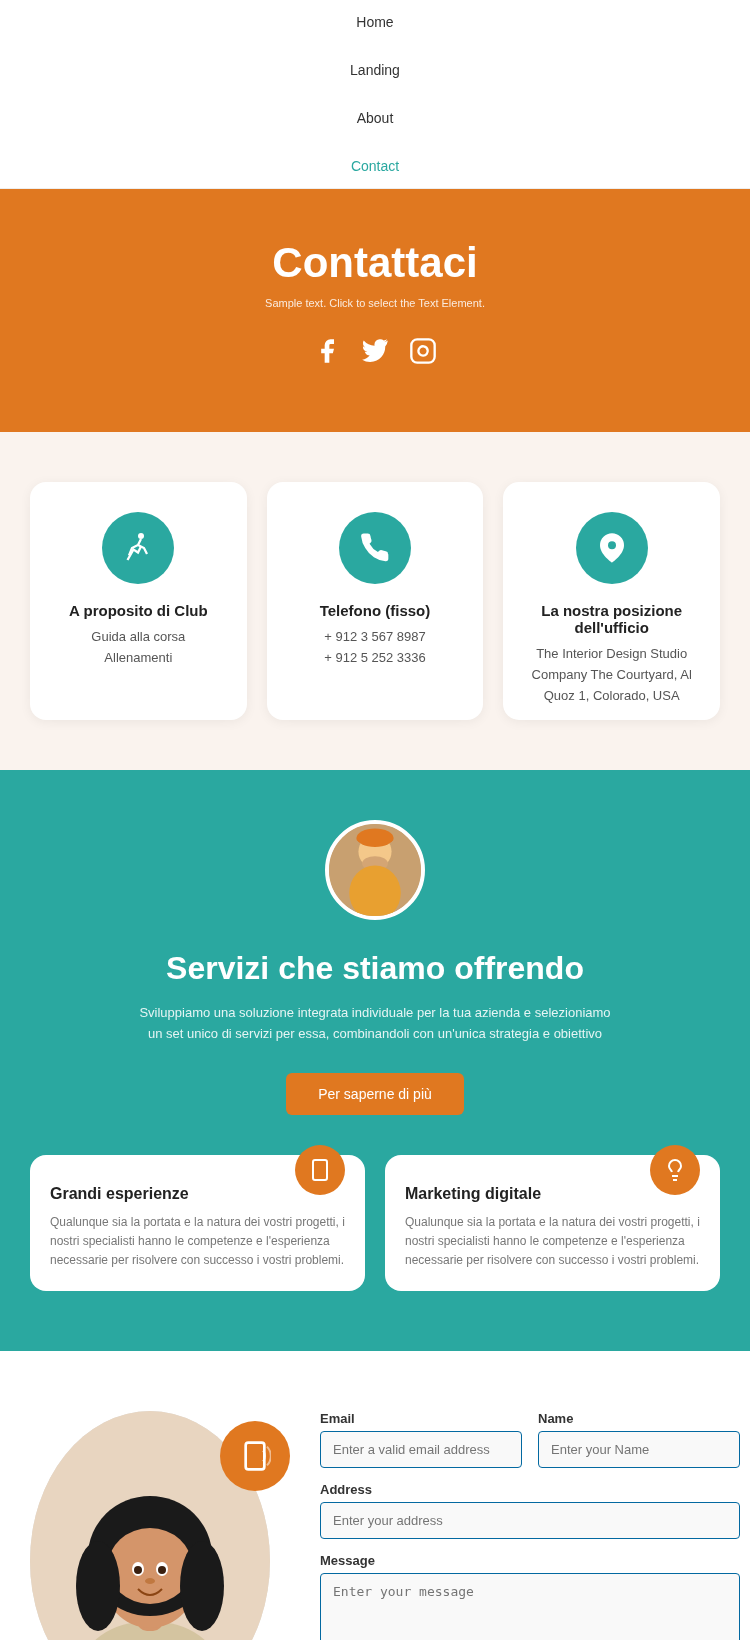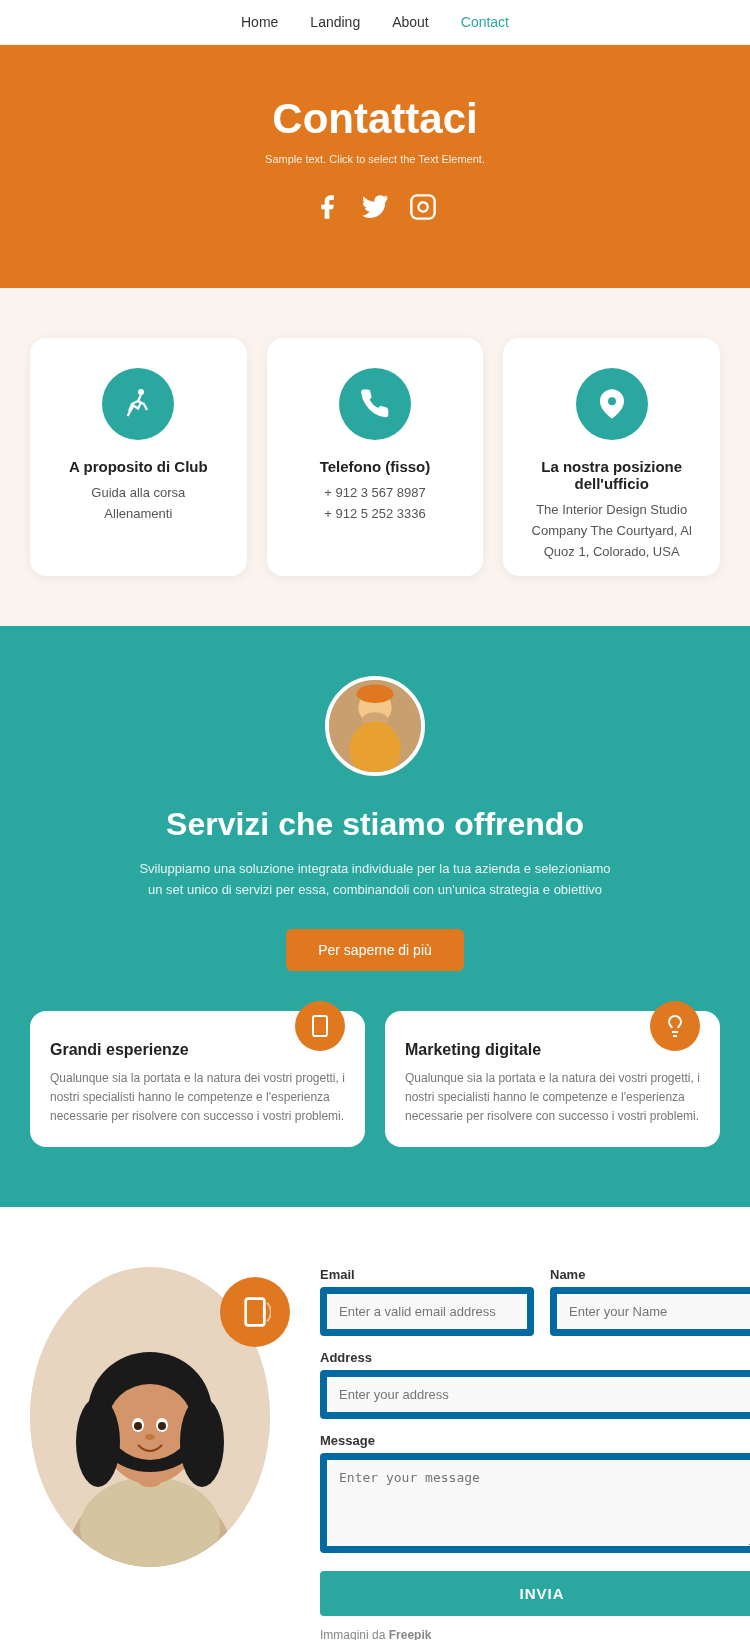--- a/index.html
+++ b/index.html
@@ -1,19 +1,19 @@
 <!DOCTYPE html>
 <html><head>
   <meta charset="utf-8">
   <style>
     * { box-sizing: border-box; margin: 0; padding: 0; }
     body { font-family: Arial, sans-serif; width: 750px; background: #fff; }
 
     
-    nav { display: flex; justify-content: center; align-items: center; gap: 32px; padding: 14px 0; background: #fff; border-bottom: 1px solid #eee; }
+    nav { display: flex; justify-content: center; align-items: center; gap: 32px; padding: 14px 0; background: #fff; border-bottom: 1px solid #eee; flex-direction: column; }
     nav a { text-decoration: none; color: #333; font-size: 14px; }
     nav a.active { color: #2aa8a0; }
 
     
     .hero { background: #e07820; padding: 50px 20px 60px; text-align: center; }
     .hero h1 { color: #fff; font-size: 42px; font-weight: 700; margin-bottom: 10px; }
     .hero p { color: rgba(255,255,255,0.85); font-size: 11px; margin-bottom: 28px; }
     .hero-icons { display: flex; justify-content: center; gap: 20px; font-size: 28px; color: #fff; }
 
     
@@ -40,21 +40,21 @@
 
     
     .contact-section { background: #fff; padding: 60px 30px 40px; display: flex; gap: 30px; align-items: flex-start; }
     .contact-image { position: relative; width: 260px; flex-shrink: 0; }
     .contact-image .round-img { width: 240px; height: 300px; border-radius: 50%; overflow: hidden; background: #ddd; }
     .contact-image .phone-badge { position: absolute; top: 10px; right: 0; width: 70px; height: 70px; border-radius: 50%; background: #e07820; display: flex; align-items: center; justify-content: center; font-size: 26px; color: #fff; }
     .contact-form { flex: 1; }
     .form-row { display: flex; gap: 16px; margin-bottom: 14px; }
     .form-group { display: flex; flex-direction: column; flex: 1; }
     .form-group label { font-size: 13px; color: #333; margin-bottom: 5px; font-weight: 600; }
-    .form-group input, .form-group textarea { border: 7px solid #0369a1; border-radius: 4px; padding: 10px 12px; font-size: 13px; color: #999; background: #f9f9f9; outline: none; }
+    .form-group input, .form-group textarea { border: 1px solid #0369a1; border-radius: 4px; padding: 10px 12px; font-size: 13px; color: #999; background: #f9f9f9; outline: none; }
     .form-group textarea { height: 100px; resize: vertical; }
     .btn-teal { background: #2aa8a0; color: #fff; border: none; padding: 14px; border-radius: 4px; font-size: 15px; font-weight: 700; cursor: pointer; width: 100%; margin-top: 4px; letter-spacing: 1px; }
     .freepik { font-size: 12px; color: #888; margin-top: 12px; }
     .freepik strong { font-weight: 700; }
   </style>
 </head>
 <body>
 
 <nav>
   <a href="#">Home</a>

